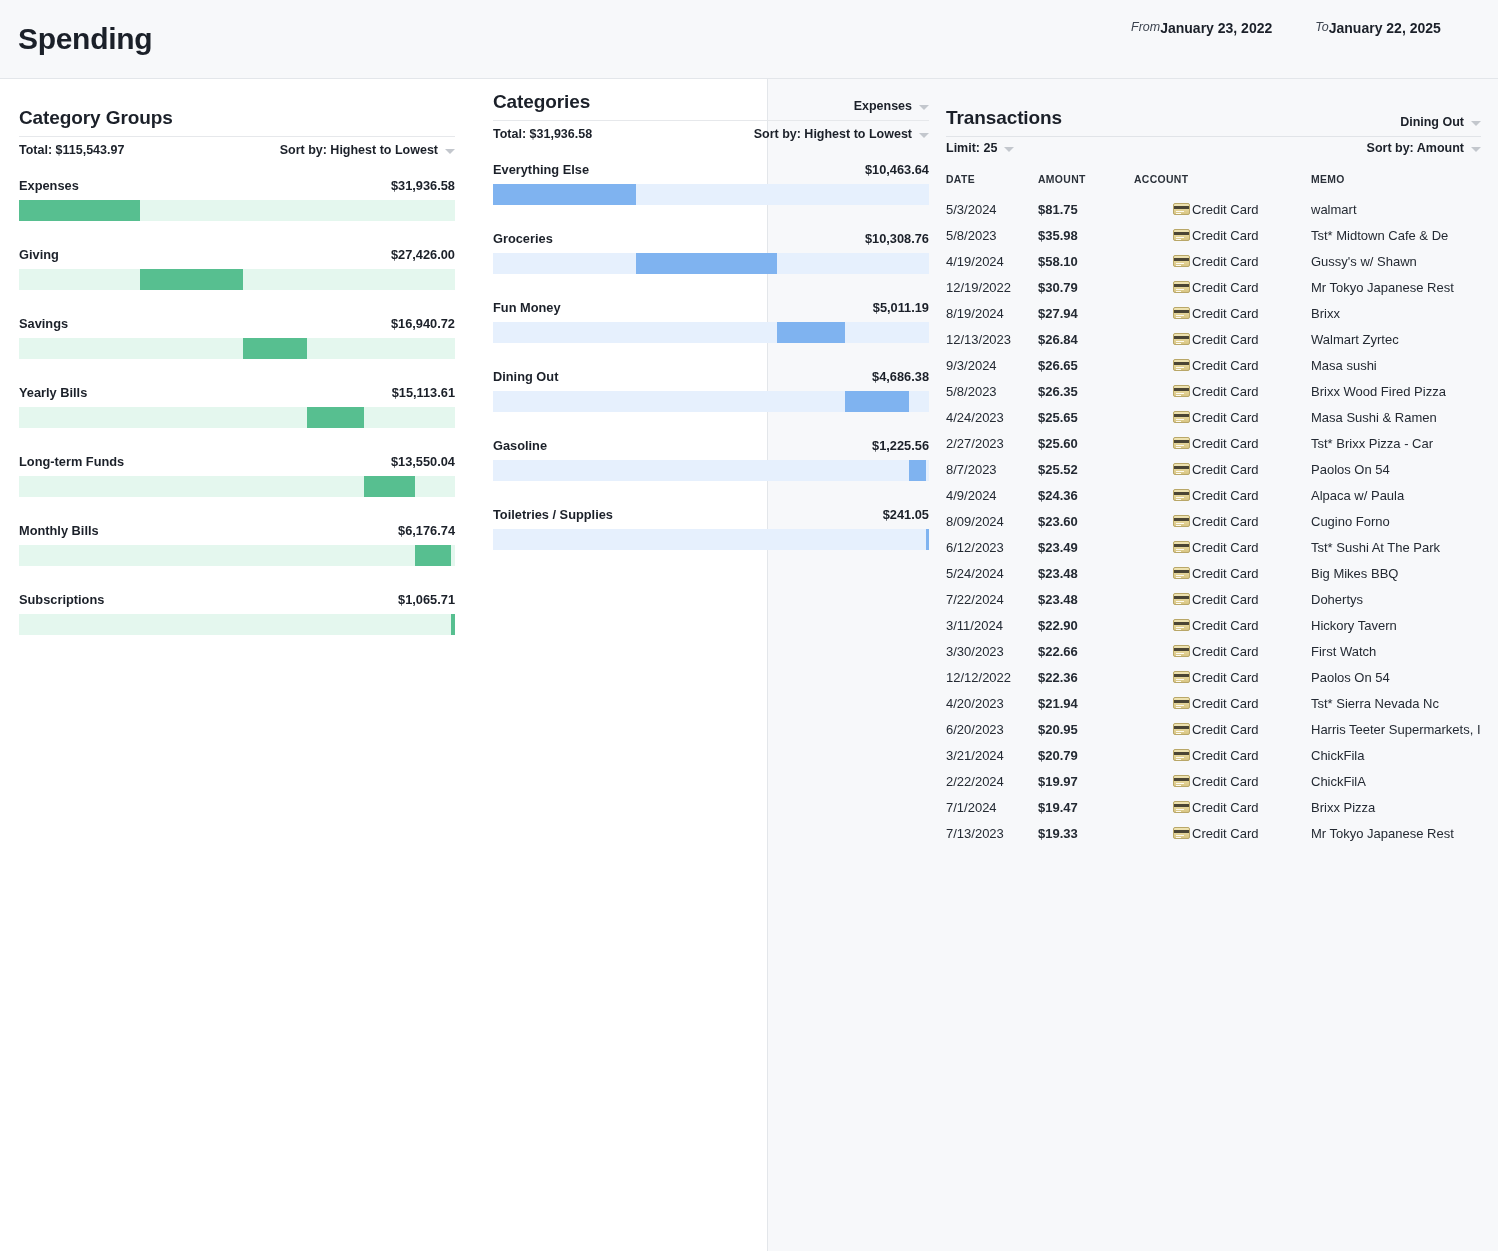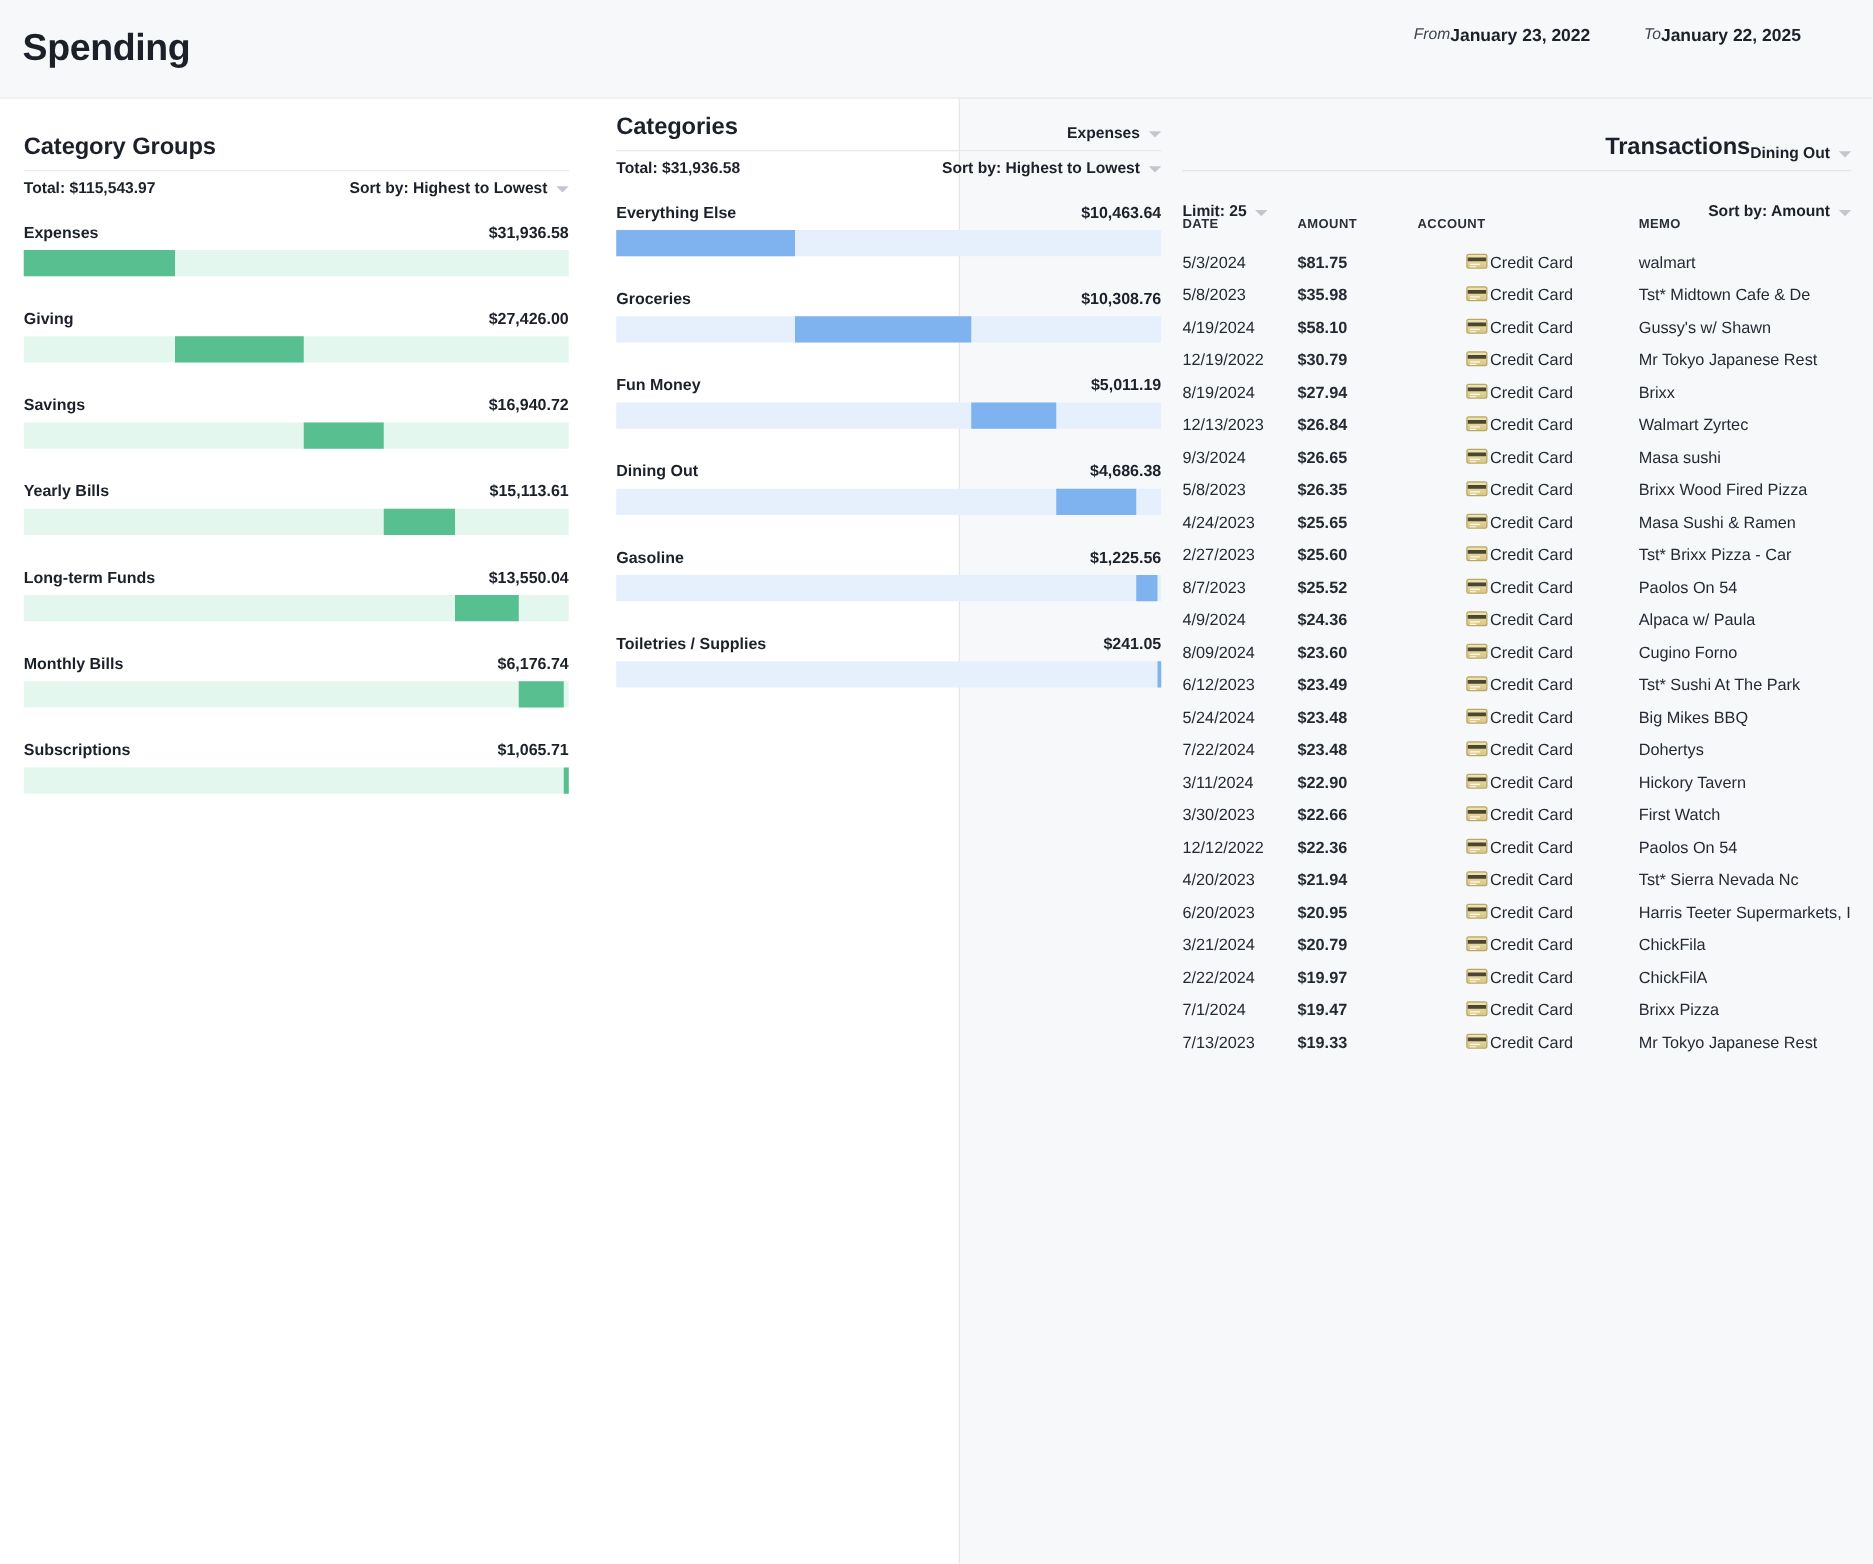--- a/index.html
+++ b/index.html
@@ -61,27 +61,27 @@
   .bartrack.green { background: #e4f7ee; }
   .bartrack.blue  { background: #e6f0fd; }
   .barfill { position: absolute; top: 0; height: 21px; }
   .barfill.green { background: #57bf90; }
   .barfill.blue  { background: #7fb3f0; }
 
   
   .rightpane { position: absolute; left: 929px; top: 79px; width: 569px; height: 1172px; background: #f7f8fa; }
   .tx-head {
     position: absolute; left: 17px; top: 28px; width: 535px;
-    display: flex; align-items: flex-end; justify-content: flex-end;
+    display: flex; align-items: flex-end; justify-content: space-between;
     padding-bottom: 7px; border-bottom: 1px solid #e1e4e8;
   }
   .tx-title { font-size: 19px; font-weight: 700; color: #1b2029; letter-spacing: -0.1px; }
   .tx-subrow {
     position: absolute; left: 17px; top: 62px; width: 535px;
-    display: flex; align-items: flex-end; justify-content: space-between; margin-top: 21px;
+    display: flex; align-items: flex-end; justify-content: space-between;
   }
   table.tx { position: absolute; left: 17px; top: 95px; width: 537px; border-collapse: collapse; }
   table.tx th {
     text-align: left; font-size: 10.4px; font-weight: 700; color: #2a3039;
     letter-spacing: 0.35px; padding: 0 0 11px 0;
   }
   table.tx td { font-size: 13px; color: #242a33; padding: 5.5px 0; vertical-align: middle; }
   td.c-date { width: 92px; }
   td.c-amt  { width: 96px; color: #e04a3a; font-weight: 700; font-size: 13.5px; }
   td.c-acct { width: 177px; }

